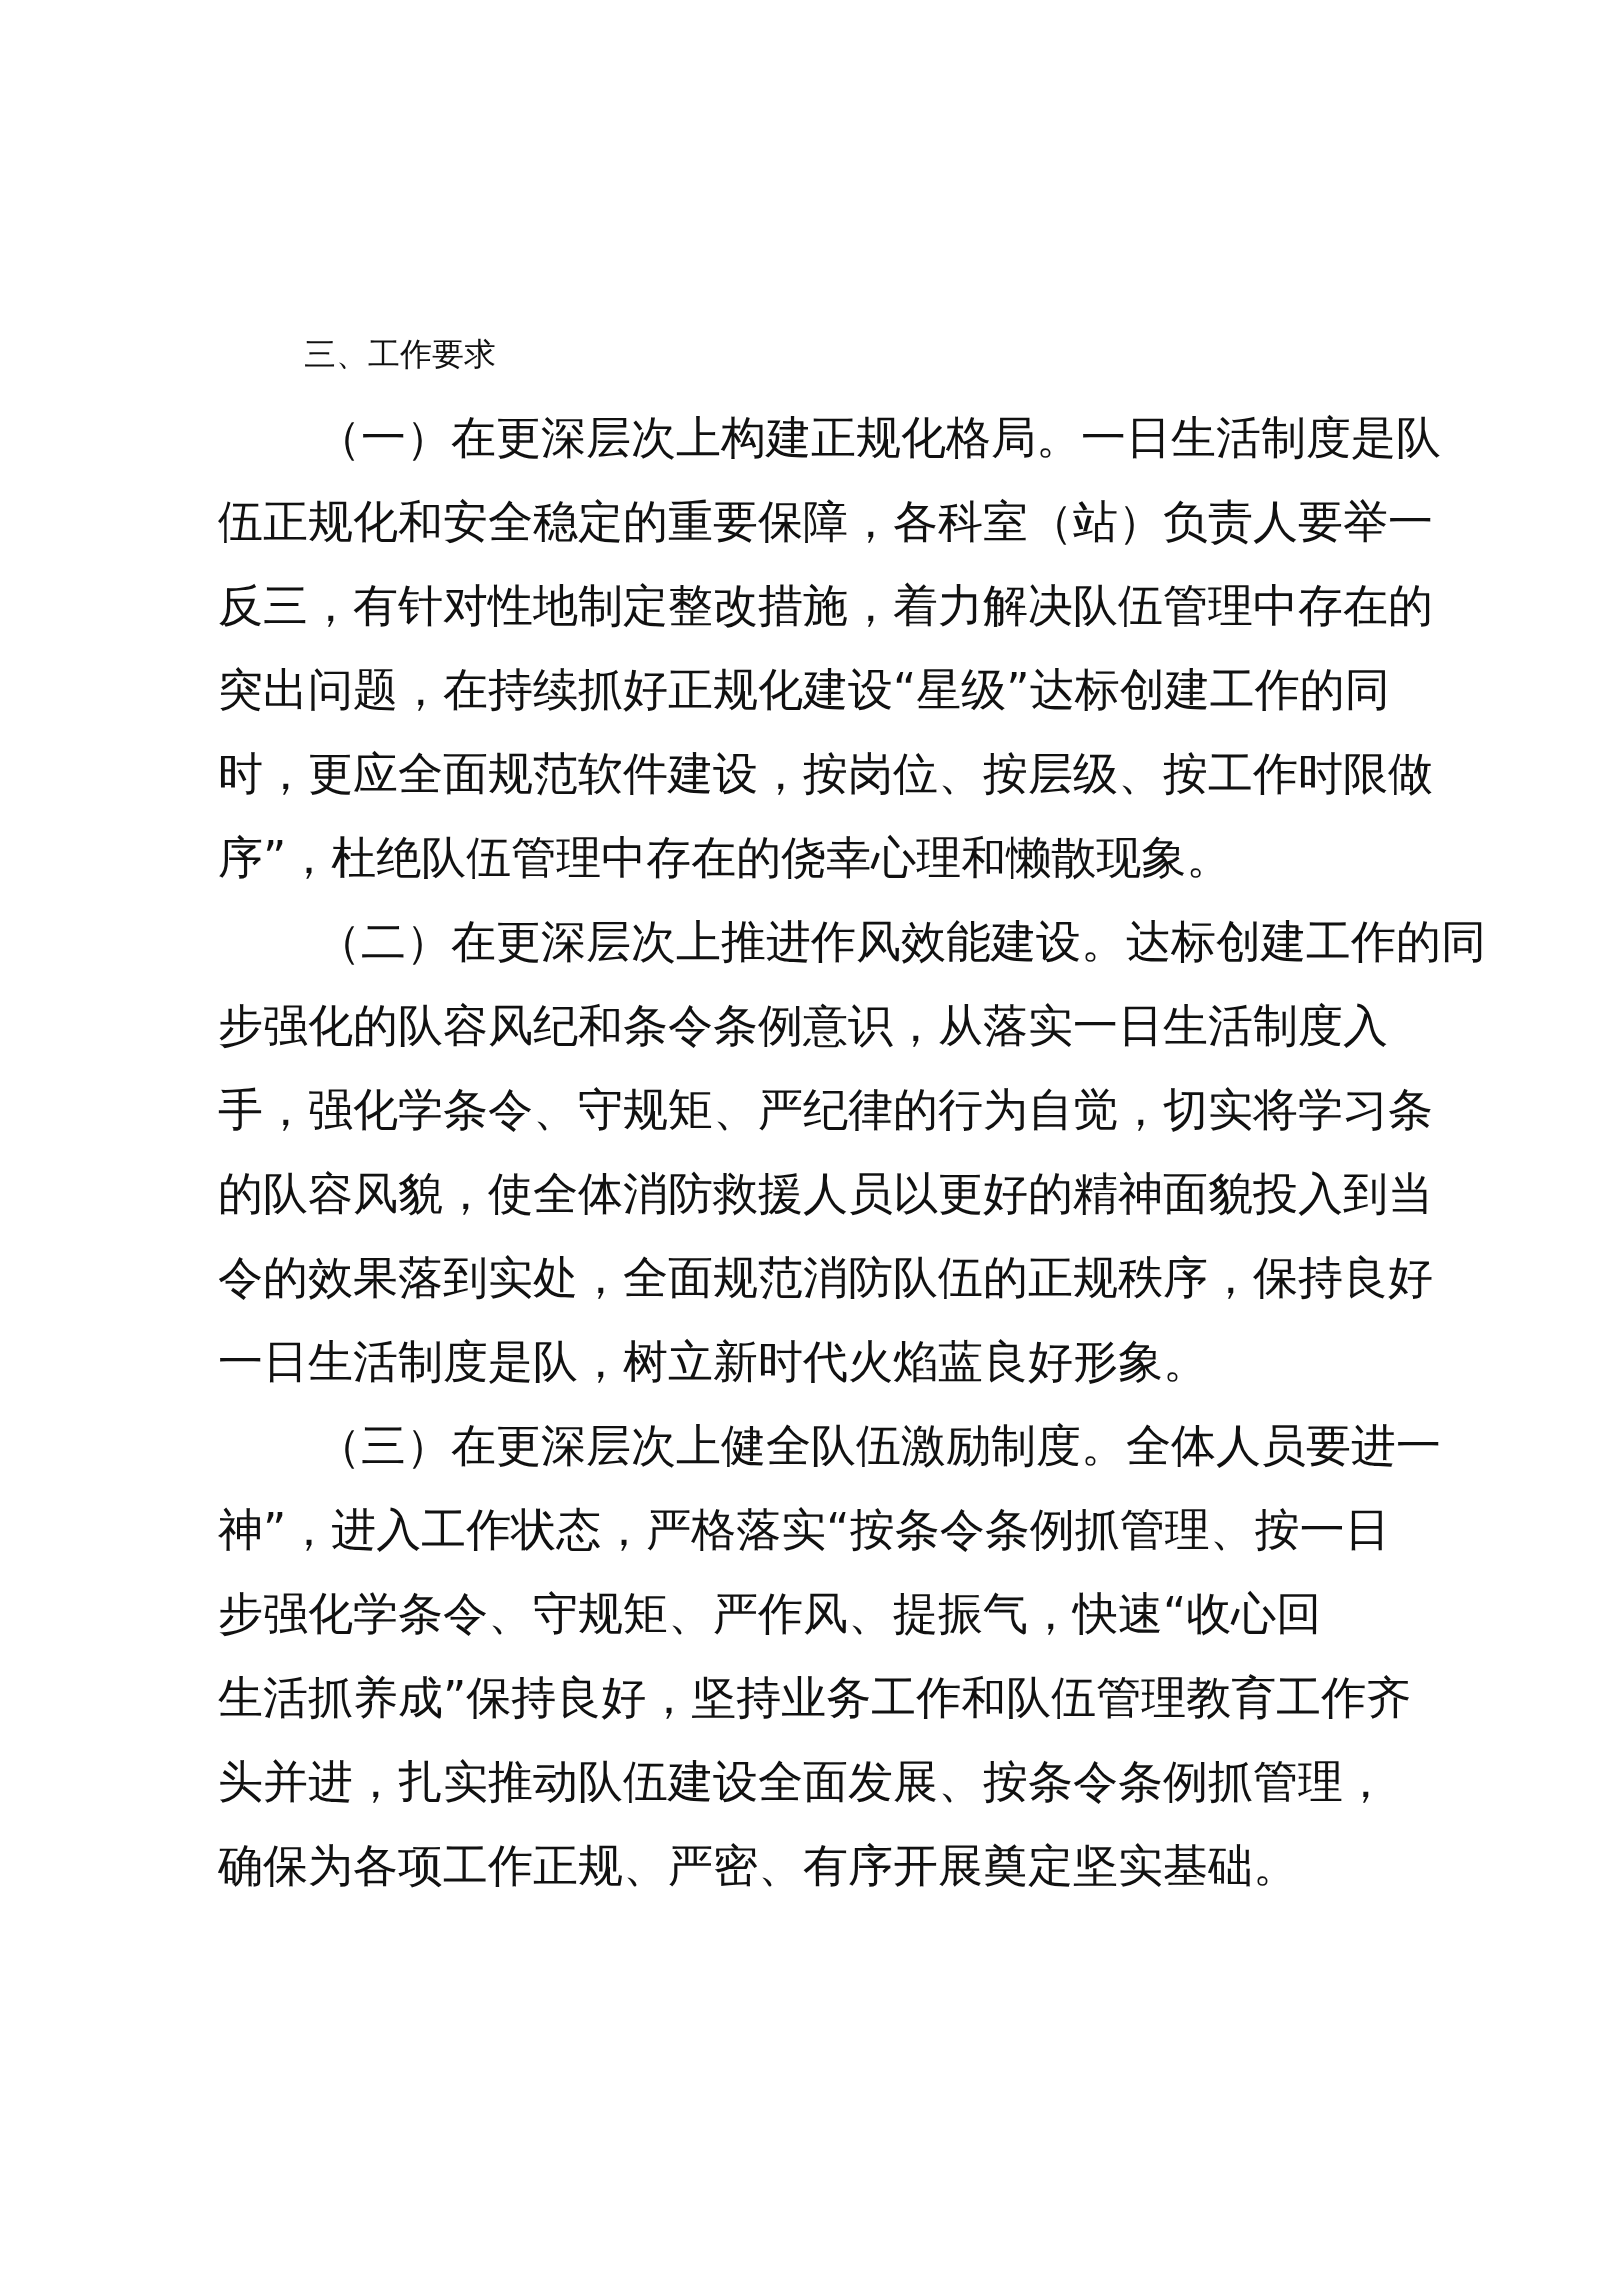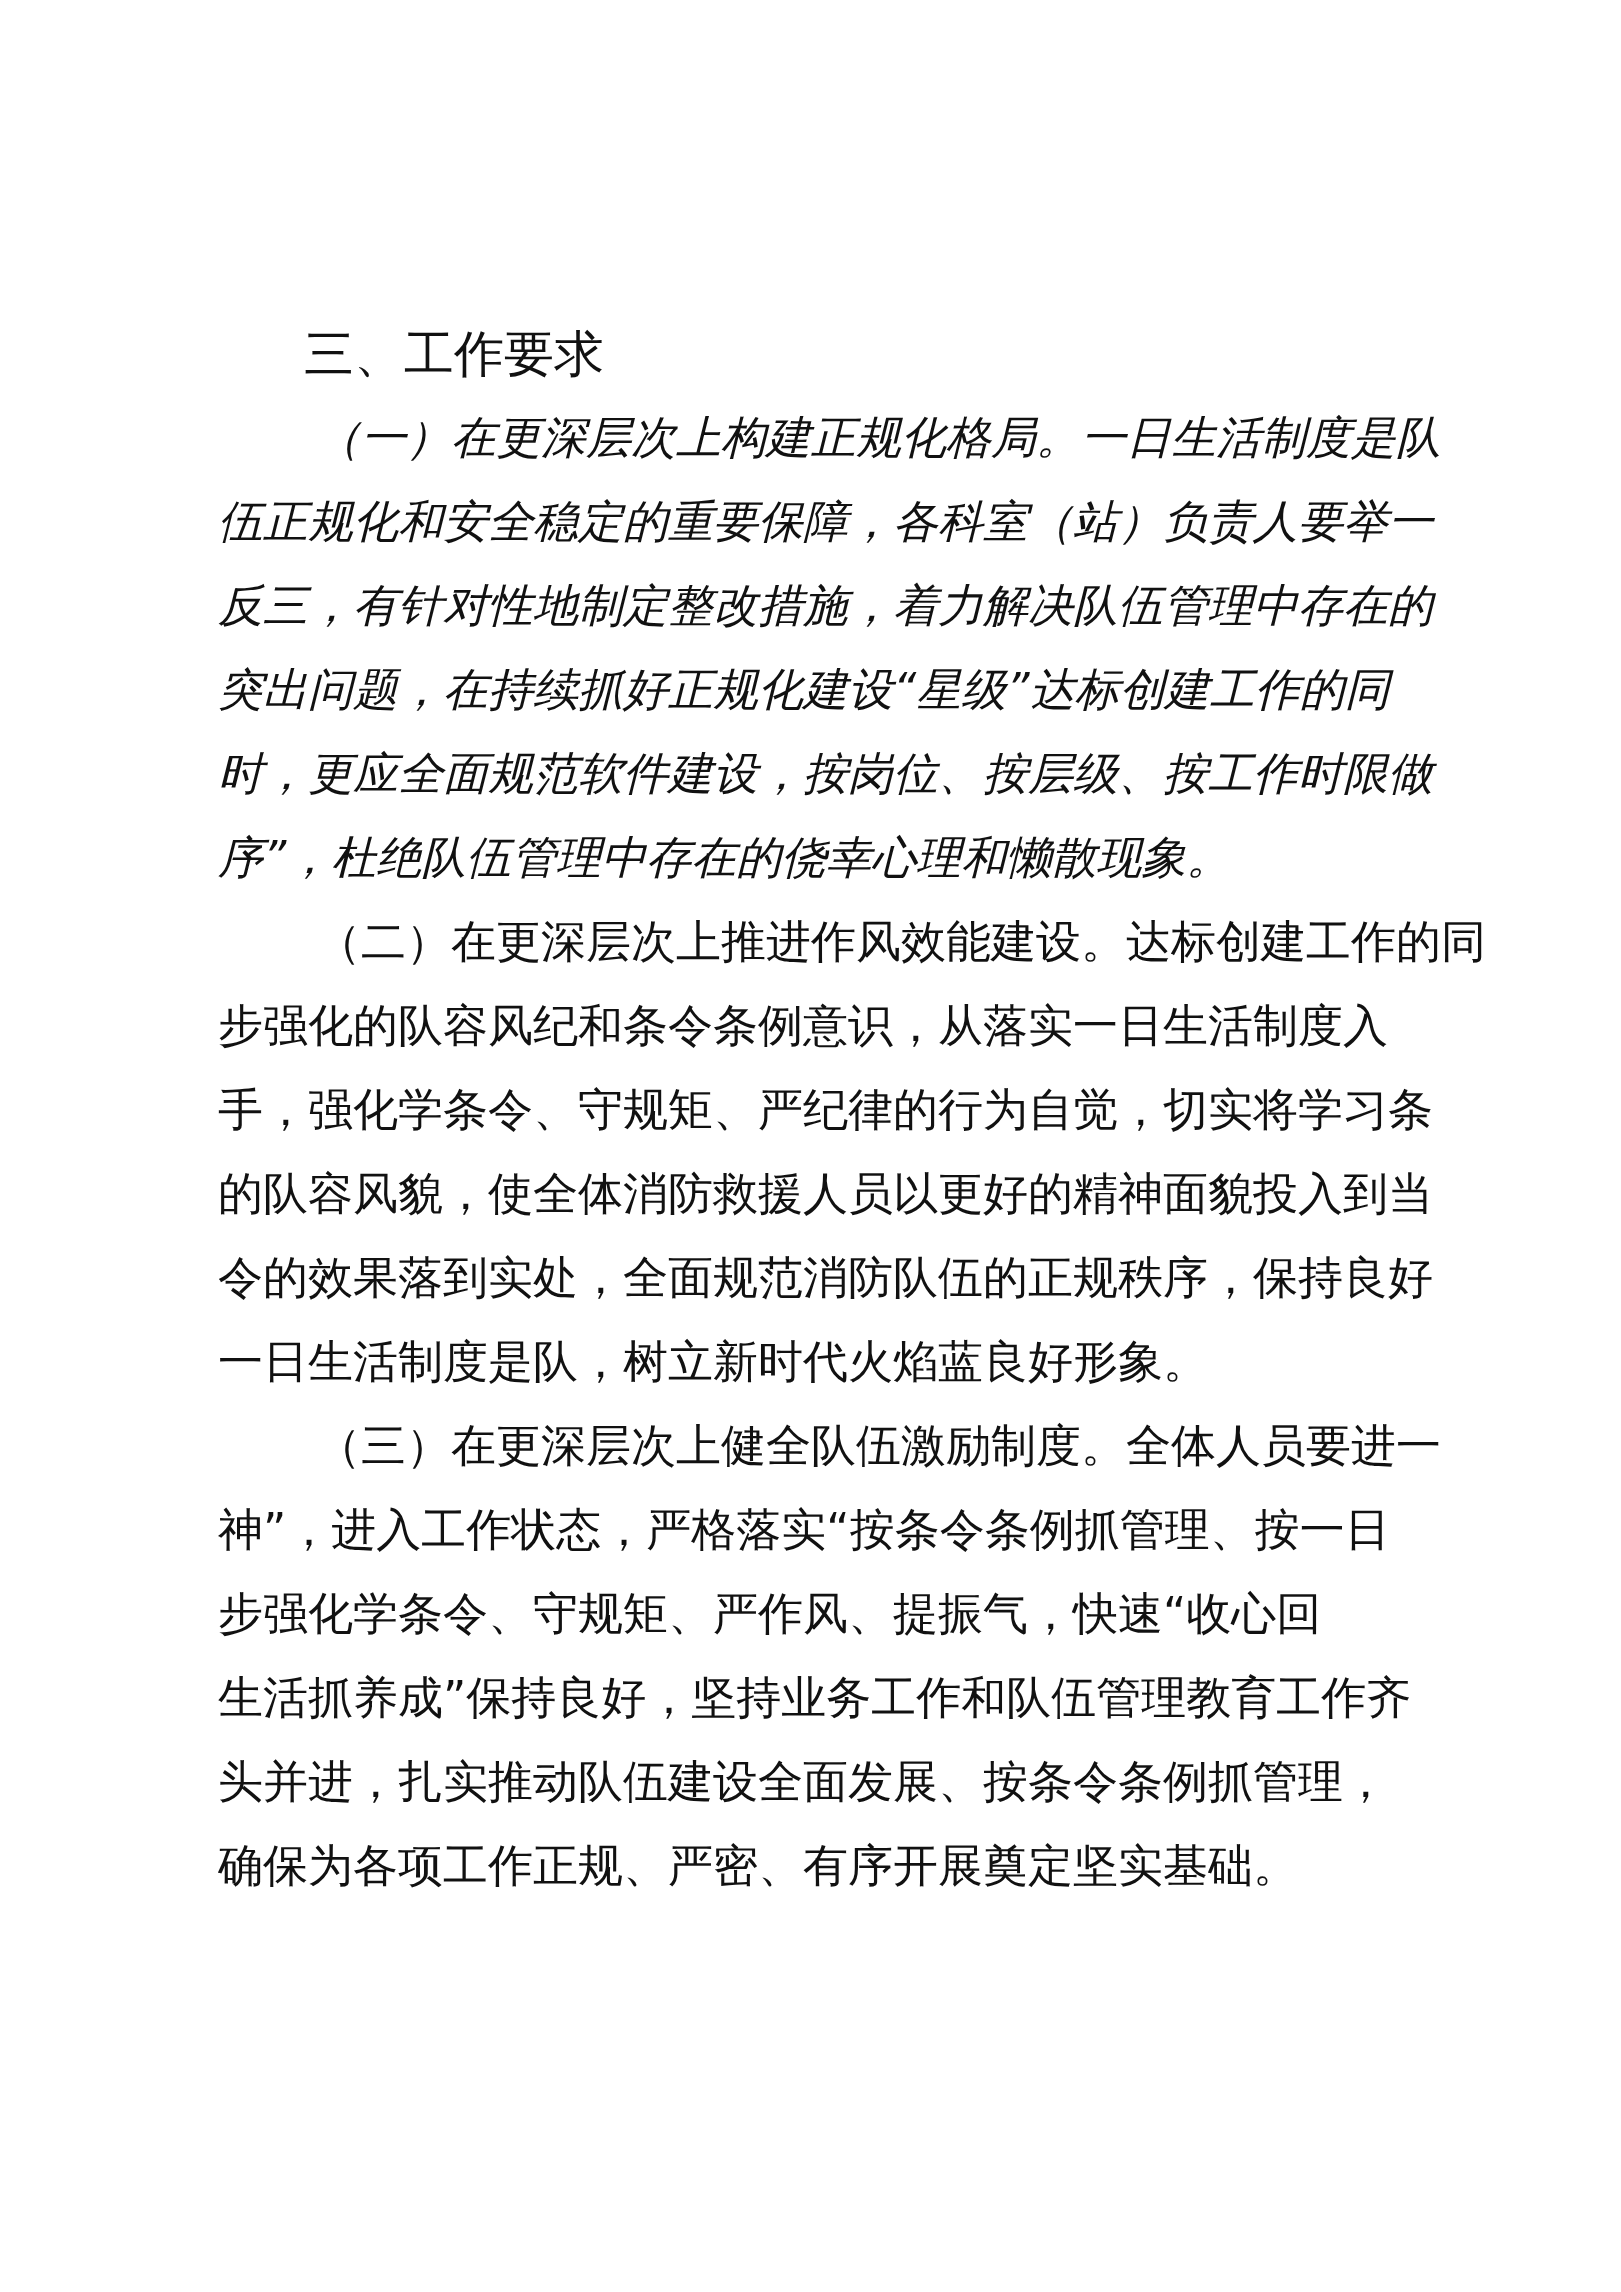--- a/index.html
+++ b/index.html
@@ -2,25 +2,25 @@
 <html><head>
 <meta charset="utf-8">
 <style>
   html, body { margin: 0; padding: 0; background: #ffffff; }
   body { width: 1621px; height: 2293px; position: relative; overflow: hidden; }
   .page {
     position: absolute; left: 218px; top: 312px; width: 1208px;
     font-family: "DejaVu Sans", "Liberation Sans", sans-serif;
     color: #111111; font-size: 45px; line-height: 84px;
   }
-  .heading { padding-left: 86px; margin: 0; font-weight: normal; font-size: 50px; }
+  .heading { padding-left: 86px; margin: 0; font-weight: normal; font-size: 32px; }
   .para { margin: 0; text-align: justify; text-align-last: left; }
   .para .line { display: block; white-space: nowrap; letter-spacing: 0px; }
   .para .line.first { padding-left: 98px; }
-  .para.p1 { margin-top: 0; font-style: italic; }
+  .para.p1 { margin-top: 0; }
   .para + .para { margin-top: 0; }
 </style>
 </head>
 <body>
 
 <div class="page">
   <h2 class="heading">三、工作要求</h2>
 
   <div class="para p1">
     <span class="line first">（一）在更深层次上构建正规化格局。一日生活制度是队</span>

